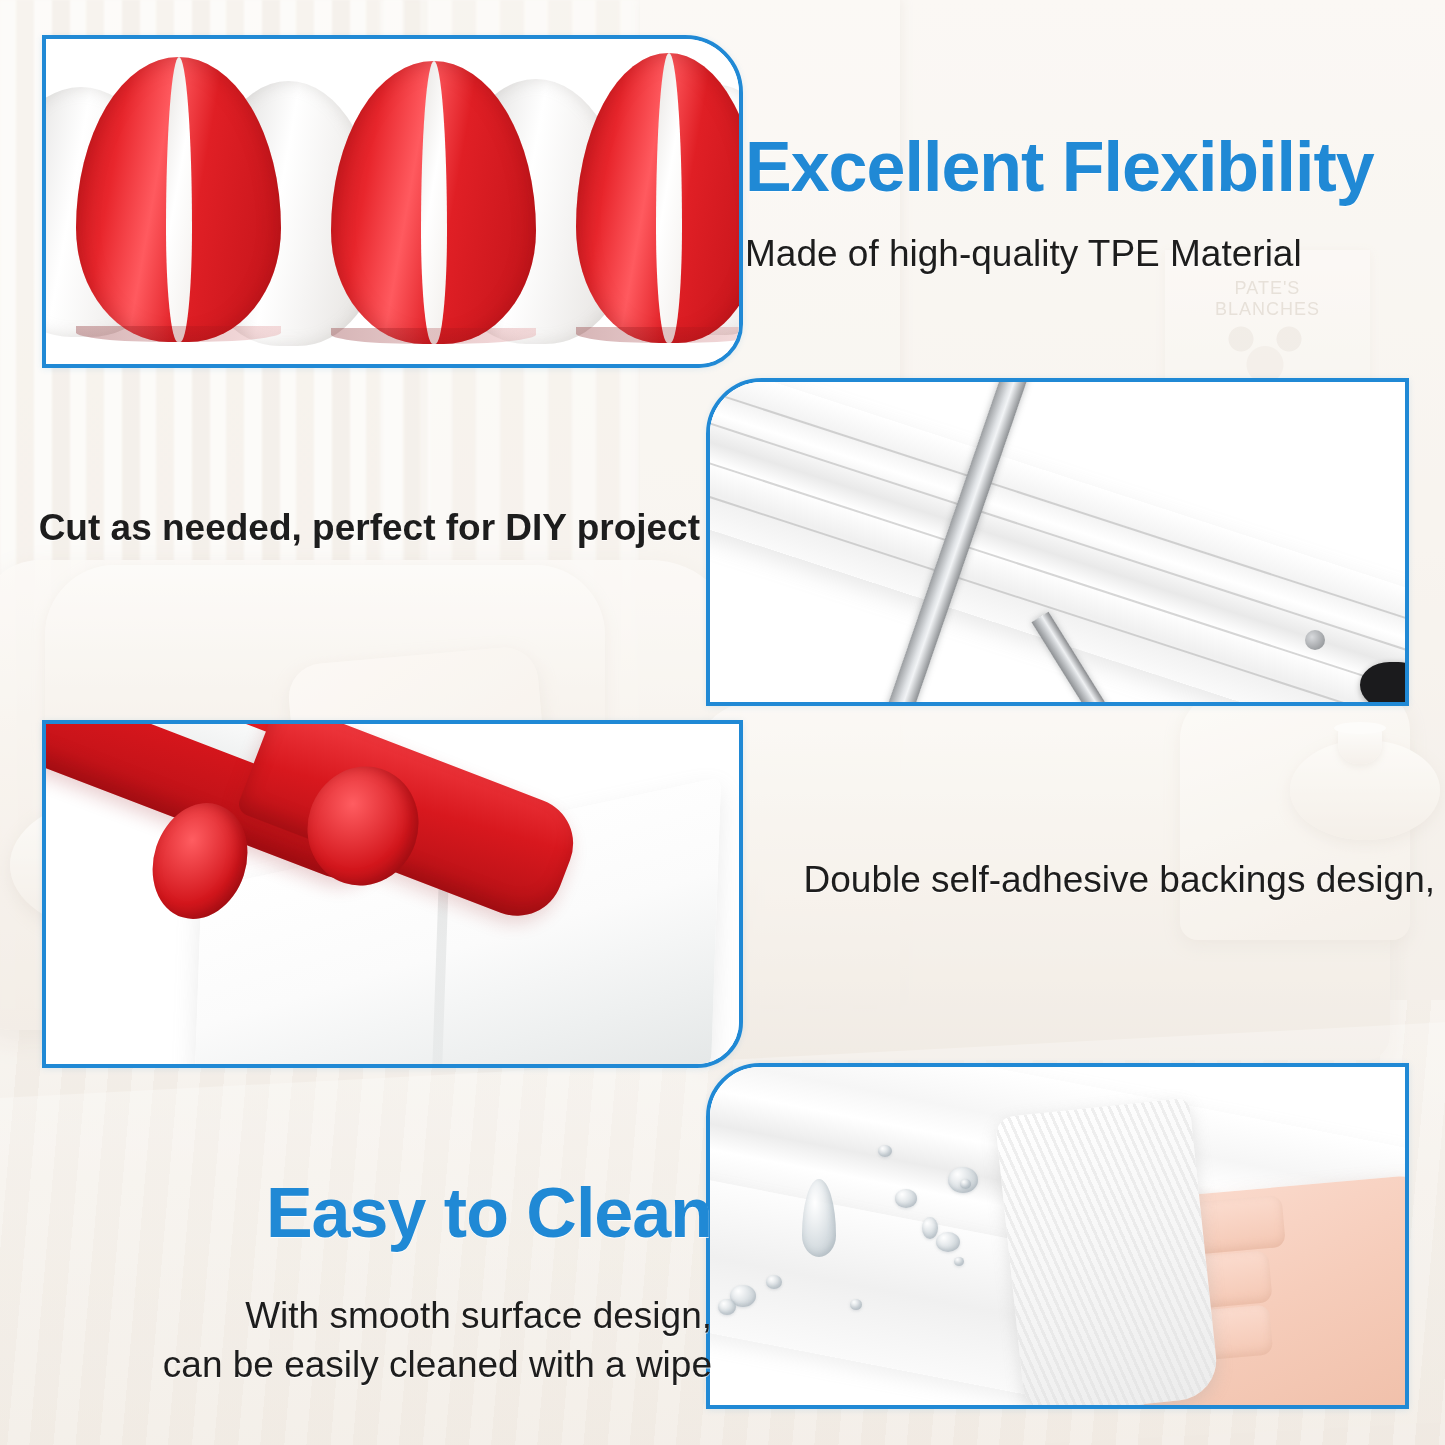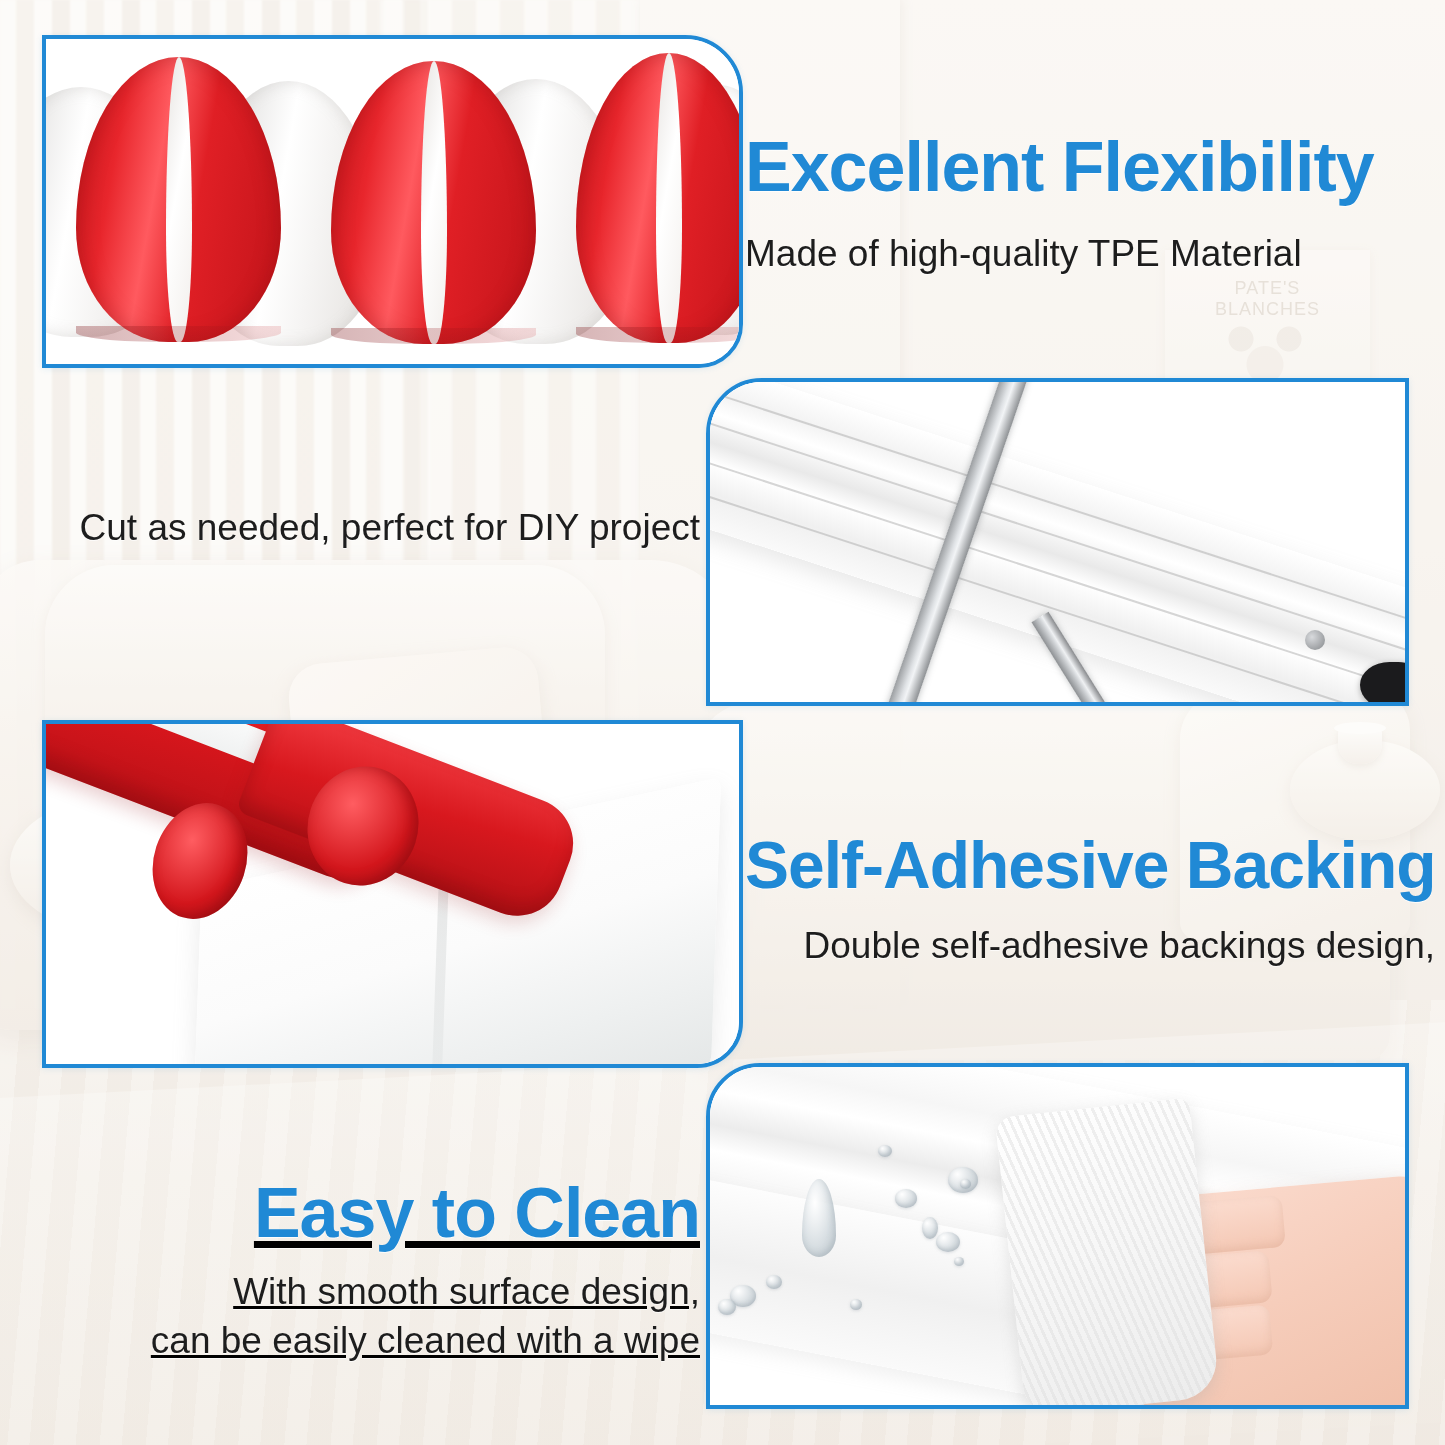--- a/index.html
+++ b/index.html
@@ -213,29 +213,29 @@
   .subline{color:#1d1d1d;font-family:"Liberation Sans",sans-serif;
     font-weight:normal;line-height:1.28;
     text-shadow:0 1px 0 rgba(255,255,255,.7);}
 
   #t-flex{left:745px;top:132px;width:690px;}
   #t-flex .headline{font-size:70px;}
   #t-flex .subline{font-size:37px;margin-top:28px;padding-right:8px;}
 
   #t-cut{left:20px;top:480px;width:680px;text-align:right;}
   #t-cut .headline{font-size:70px;}
-  #t-cut .subline{font-size:37px;margin-top:24px;}
+  #t-cut .subline{font-size:37px;margin-top:24px;font-weight:bold;}
 
   #t-adh{left:745px;top:832px;width:690px;text-align:right;}
   #t-adh .headline{font-size:66px;}
   #t-adh .subline{font-size:37px;margin-top:24px;}
 
-  #t-clean{left:20px;top:1178px;width:680px;text-align:right;text-decoration:underline;}
+  #t-clean{left:32px;top:1178px;width:680px;text-align:right;}
   #t-clean .headline{font-size:70px;}
-  #t-clean .subline{font-size:37px;margin-top:20px;}
+  #t-clean .subline{font-size:37px;margin-top:44px;}
 </style>
 </head>
 <body>
 
 <div id="root">
 
   <div class="bg">
     <div class="bg-wall"></div>
     <div class="bg-floor"></div>
     <div class="curtain"></div>
@@ -351,21 +351,20 @@
   <div class="tblock" id="t-flex">
     <div class="headline">Excellent Flexibility</div>
     <div class="subline">Made of high-quality TPE Material</div>
   </div>
 
   <div class="tblock" id="t-cut">
     <div class="subline">Cut as needed, perfect for DIY project</div>
   </div>
 
   <div class="tblock" id="t-adh">
-    <div class="headline">Self-Adhesive Backing</div>
     <div class="subline">Double self-adhesive backings design,</div>
   </div>
 
   <div class="tblock" id="t-clean">
     <div class="headline">Easy to Clean</div>
     <div class="subline">With smooth surface design,</div>
     <div class="subline" style="margin-top:2px;">can be easily cleaned with a wipe</div>
   </div>
 
 </div>

